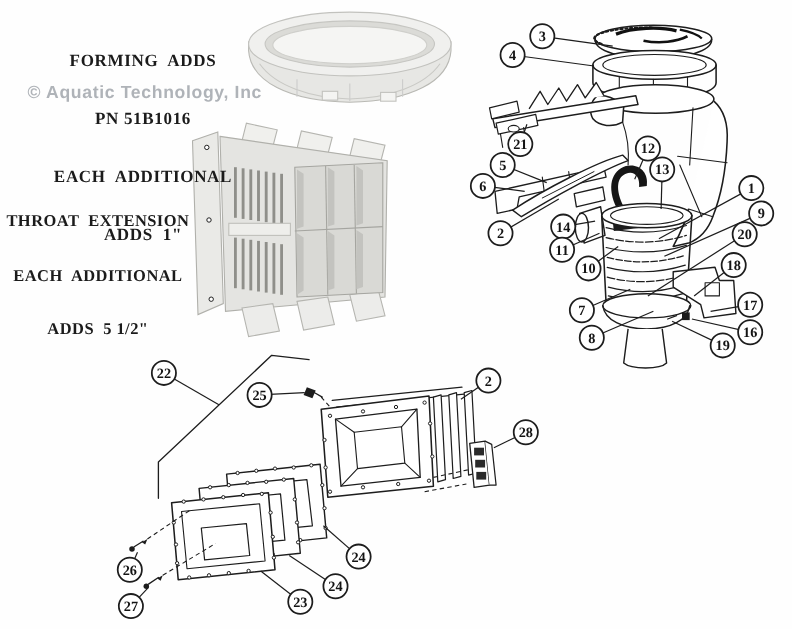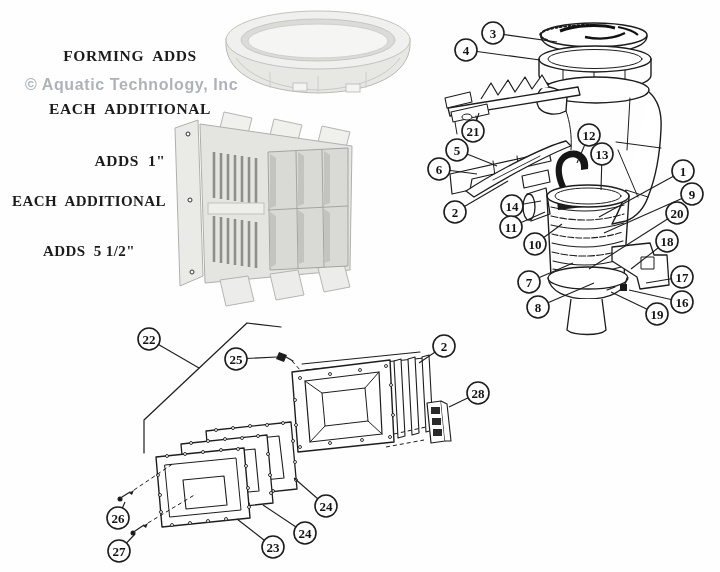--- a/index.html
+++ b/index.html
@@ -22,25 +22,27 @@
                text-anchor:middle;}
   .dash{stroke:#1d1d1d;stroke-width:1;stroke-dasharray:4 3;fill:none;}
 </style>
 </head>
 <body>
 
 <div class="canvas">
 
   <div id="forming-frame-label" class="label-block">
     <span class="label-line">FORMING  ADDS</span>
+    <span class="label-line">PN 51B1016</span>
     <span class="label-line">EACH  ADDITIONAL</span>
     <span class="label-line">ADDS  1"</span>
   </div>
 
   <div id="throat-extension-label" class="label-block">
+    <span class="label-line">THROAT  EXTENSION</span>
     <span class="label-line">EACH  ADDITIONAL</span>
     <span class="label-line">ADDS  5 1/2"</span>
   </div>
 
   <div class="watermark">© Aquatic Technology, Inc</div>
 
   <svg id="diagram" width="720" height="572" viewBox="0 0 720 572">
 
     <g>
       <path d="M226,46 C228,74 262,92 318,93 C374,92 408,74 410,46 L410,38 L226,38 Z" fill="#e7e7e4" stroke="#b9b9b4" stroke-width="1"></path>

